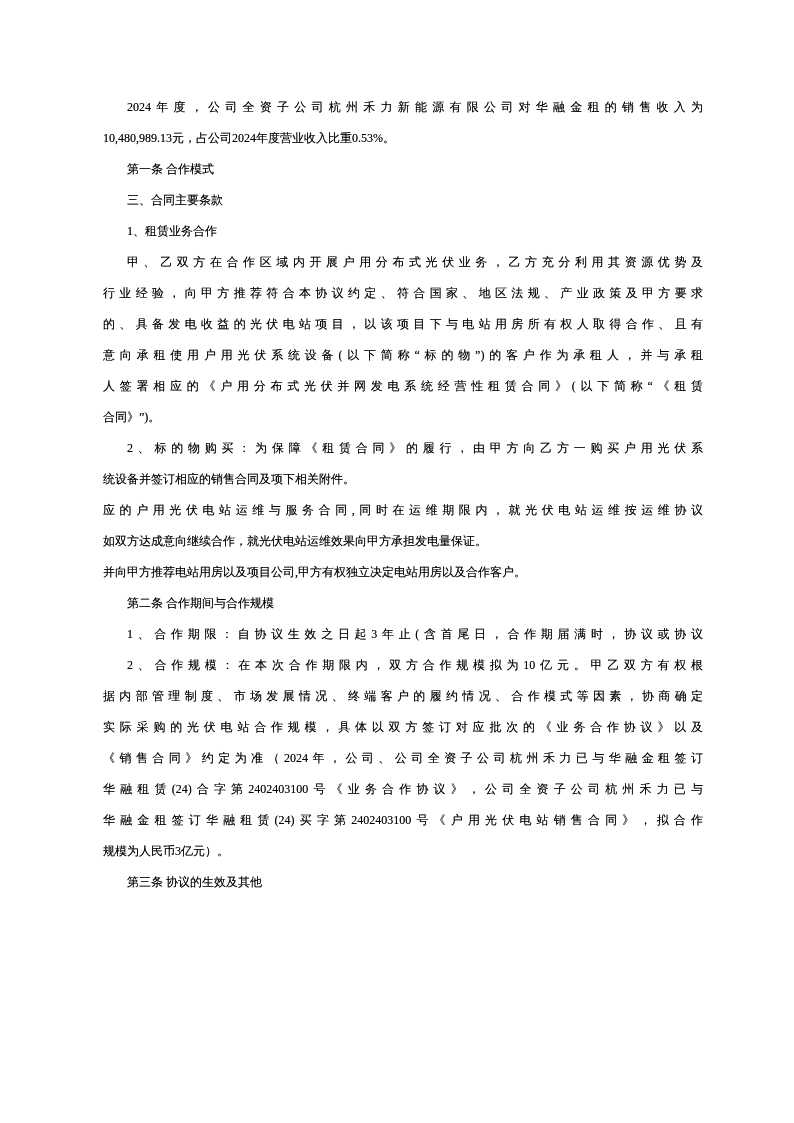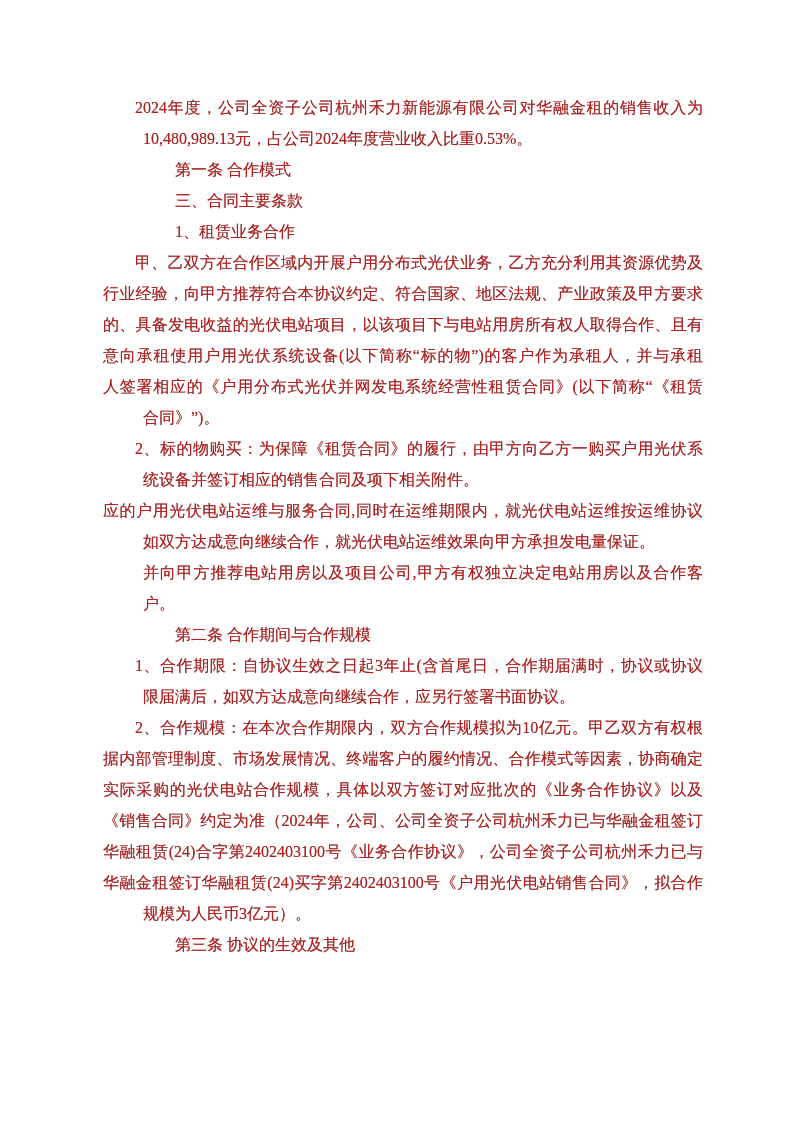--- a/index.html
+++ b/index.html
@@ -13,34 +13,34 @@
     height: 1123px;
     background: #ffffff;
     overflow: hidden;
     font-family: "Liberation Serif", "DejaVu Serif", serif;
   }
   .content {
     position: absolute;
     left: 103px;
     top: 92px;
     width: 600px;
-    color: #b91c1c;
-    font-size: 16px;
+    color: #000000;
+    font-size: 12px;
     text-shadow: 0 0 0.5px rgba(34,34,34,0.55);
   }
   .ln {
     line-height: 31px;
     text-align: justify;
     text-justify: inter-ideograph;
     white-space: normal;
   }
   
   .j { text-align-last: justify; }
   
-  .end { text-align-last: left; margin-left: 40px; }
+  .end { text-align-last: left; }
   
   .ind { text-indent: 2em; }
 </style>
 </head>
 <body>
 
 <div class="page">
   <div class="content">
     <div class="ln j ind">2024年度，公司全资子公司杭州禾力新能源有限公司对华融金租的销售收入为</div>
     <div class="ln end">10,480,989.13元，占公司2024年度营业收入比重0.53%。</div>
@@ -53,21 +53,20 @@
     <div class="ln j">意向承租使用户用光伏系统设备(以下简称“标的物”)的客户作为承租人，并与承租</div>
     <div class="ln j">人签署相应的《户用分布式光伏并网发电系统经营性租赁合同》(以下简称“《租赁</div>
     <div class="ln end">合同》”)。</div>
     <div class="ln j ind">2、标的物购买：为保障《租赁合同》的履行，由甲方向乙方一购买户用光伏系</div>
     <div class="ln end">统设备并签订相应的销售合同及项下相关附件。</div>
     <div class="ln j">应的户用光伏电站运维与服务合同,同时在运维期限内，就光伏电站运维按运维协议</div>
     <div class="ln end">如双方达成意向继续合作，就光伏电站运维效果向甲方承担发电量保证。</div>
     <div class="ln end">并向甲方推荐电站用房以及项目公司,甲方有权独立决定电站用房以及合作客户。</div>
     <div class="ln end ind">第二条 合作期间与合作规模</div>
     <div class="ln j ind">1、合作期限：自协议生效之日起3年止(含首尾日，合作期届满时，协议或协议</div>
-    <div class="ln end">限届满后，如双方达成意向继续合作，应另行签署书面协议。</div>
     <div class="ln j ind">2、合作规模：在本次合作期限内，双方合作规模拟为10亿元。甲乙双方有权根</div>
     <div class="ln j">据内部管理制度、市场发展情况、终端客户的履约情况、合作模式等因素，协商确定</div>
     <div class="ln j">实际采购的光伏电站合作规模，具体以双方签订对应批次的《业务合作协议》以及</div>
     <div class="ln j">《销售合同》约定为准（2024年，公司、公司全资子公司杭州禾力已与华融金租签订</div>
     <div class="ln j">华融租赁(24)合字第2402403100号《业务合作协议》，公司全资子公司杭州禾力已与</div>
     <div class="ln j">华融金租签订华融租赁(24)买字第2402403100号《户用光伏电站销售合同》，拟合作</div>
     <div class="ln end">规模为人民币3亿元）。</div>
     <div class="ln end ind">第三条 协议的生效及其他</div>
   </div>
 </div>

